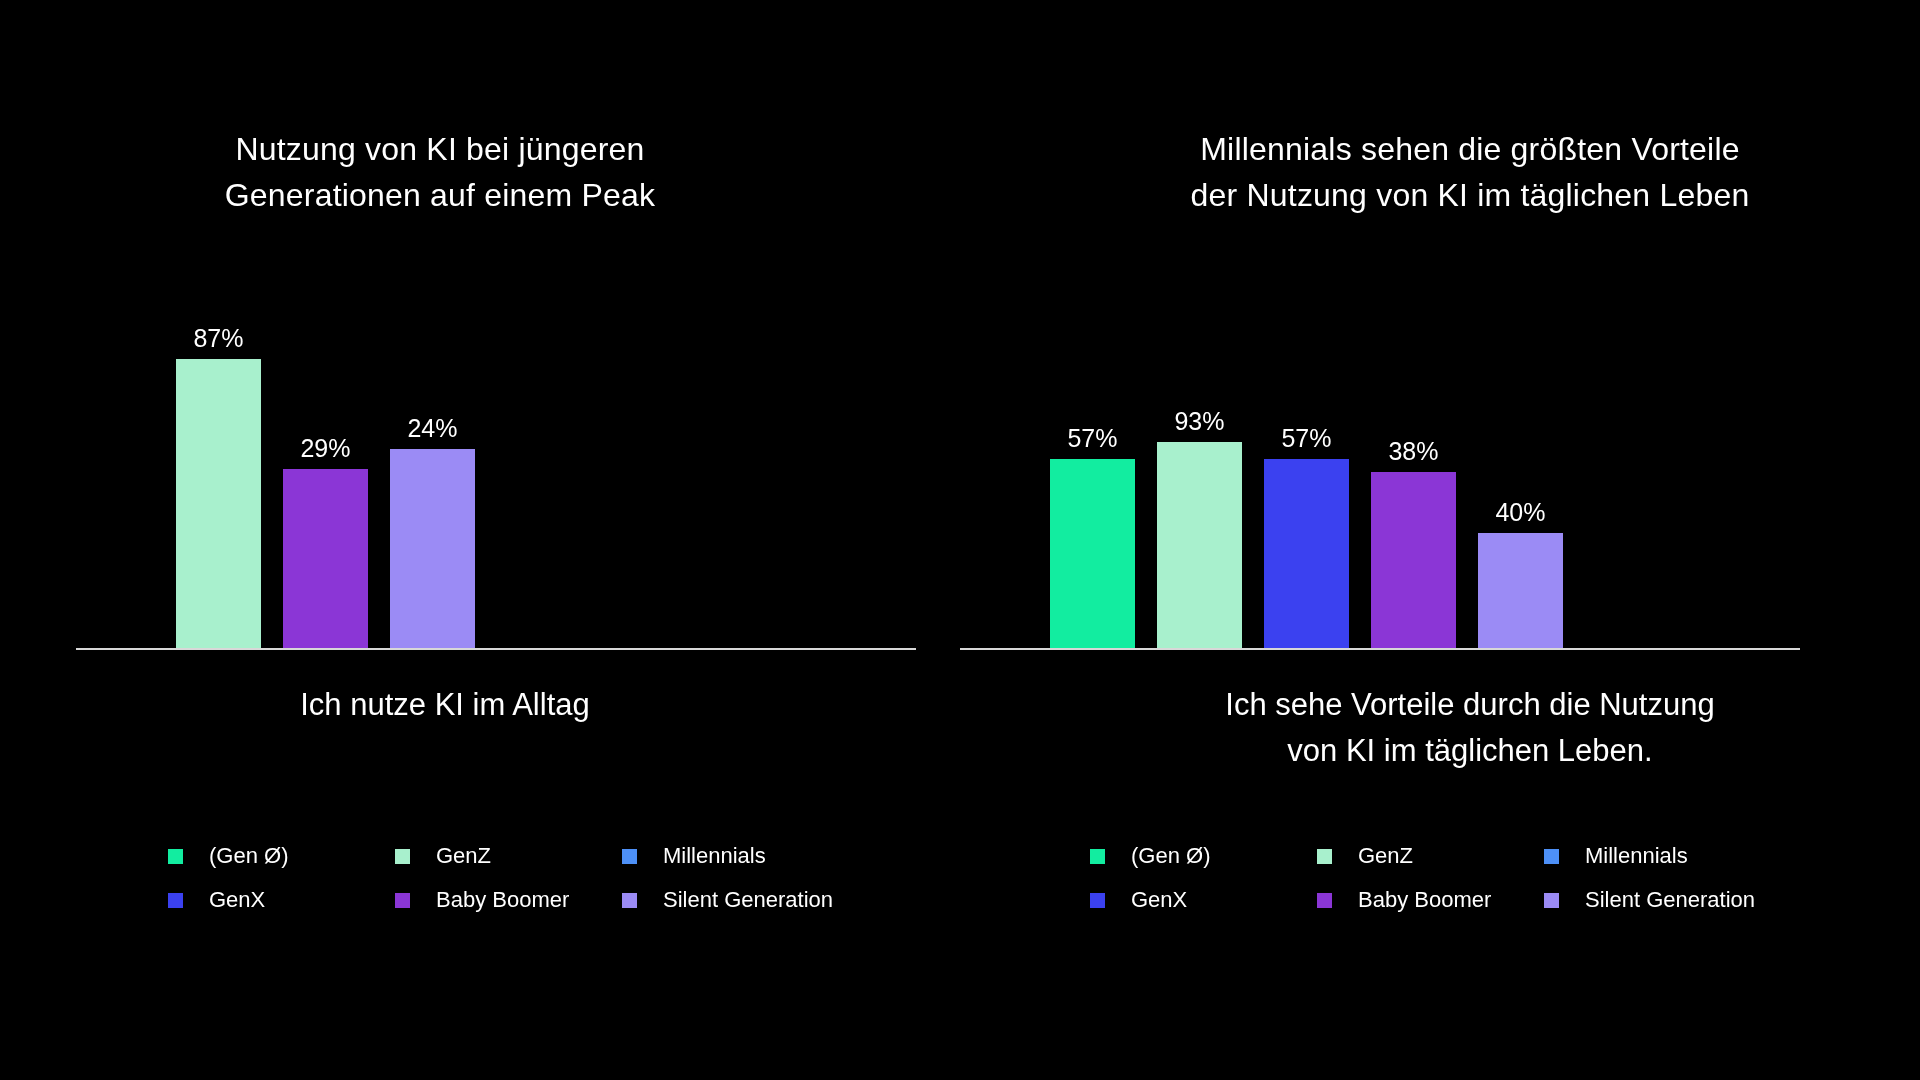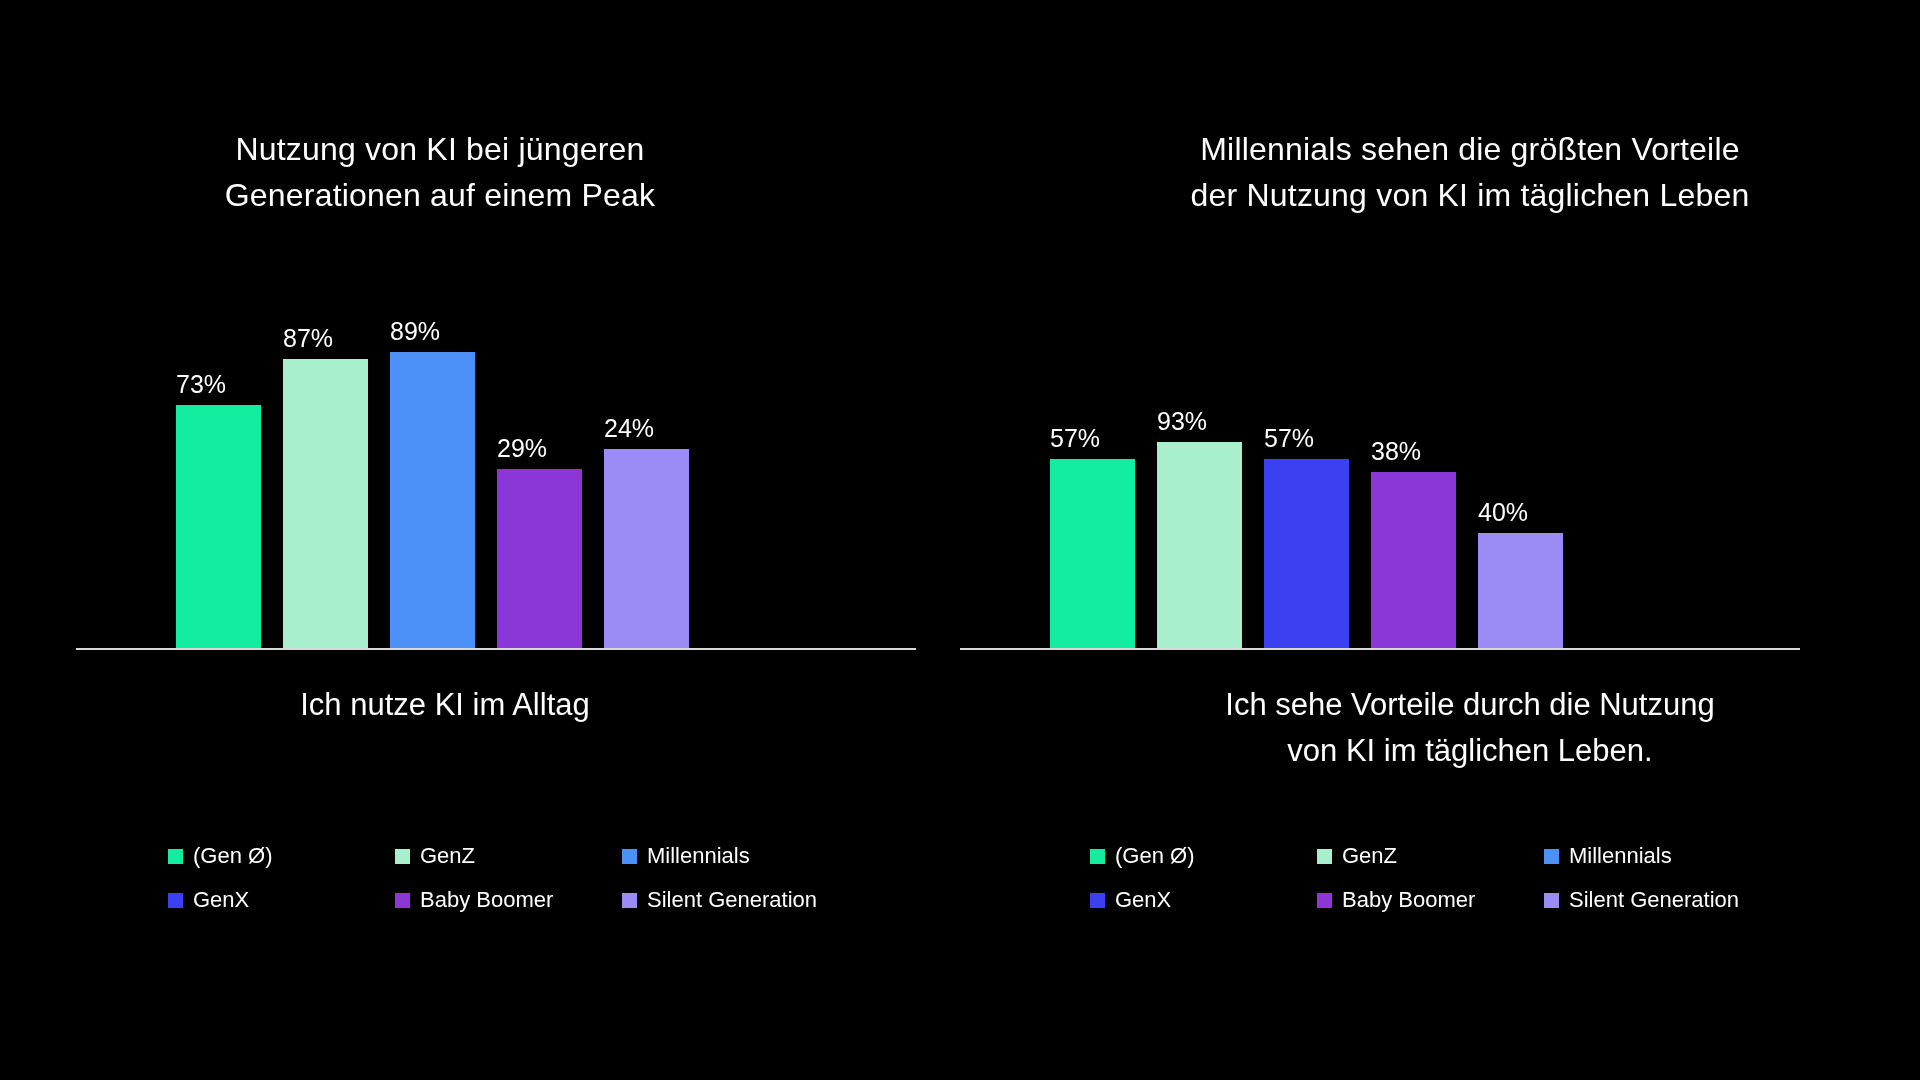--- a/index.html
+++ b/index.html
@@ -69,20 +69,21 @@
     box-sizing: border-box;
   }
   .panel-left .bars { padding-left: 176px; }
   .panel-right .bars { padding-left: 90px; }
 
   .bar-wrap {
     position: relative;
     width: 85px;
     display: flex;
     flex-direction: column;
+    align-items: center;
     justify-content: flex-end;
   }
   .bar-label {
     font-size: 25px;
     color: #ffffff;
     margin-bottom: 8px;
     line-height: 1;
   }
   .bar {
     width: 85px;
@@ -130,44 +131,37 @@
   .legend-swatch {
     width: 15px;
     height: 15px;
     display: inline-block;
     flex: none;
   }
   .legend-text {
     font-size: 22px;
     color: #ffffff;
     line-height: 1;
+    margin-left: 16px;
   }
 </style>
 </head>
 <body>
 
 <div class="page">
 
   <div class="panel panel-left">
     <div class="panel-title">Nutzung von KI bei jüngeren
 Generationen auf einem Peak</div>
 
     <div class="plot">
       <div class="bars" id="bars-left">
           <div class="bar-wrap">
-            <div class="bar-label">73%</div>
-            <div class="bar" style="height: 244.55px; background: rgb(18, 237, 160);"></div>
-          </div>
-          <div class="bar-wrap">
             <div class="bar-label">87%</div>
             <div class="bar" style="height: 291.45px; background: rgb(168, 240, 205);"></div>
-          </div>
-          <div class="bar-wrap">
-            <div class="bar-label">89%</div>
-            <div class="bar" style="height: 298.15px; background: rgb(77, 144, 247);"></div>
           </div>
           <div class="bar-wrap">
             <div class="bar-label">29%</div>
             <div class="bar" style="height: 180.9px; background: rgb(139, 54, 214);"></div>
           </div>
           <div class="bar-wrap">
             <div class="bar-label">24%</div>
             <div class="bar" style="height: 201px; background: rgb(155, 139, 245);"></div>
           </div>
         </div>

